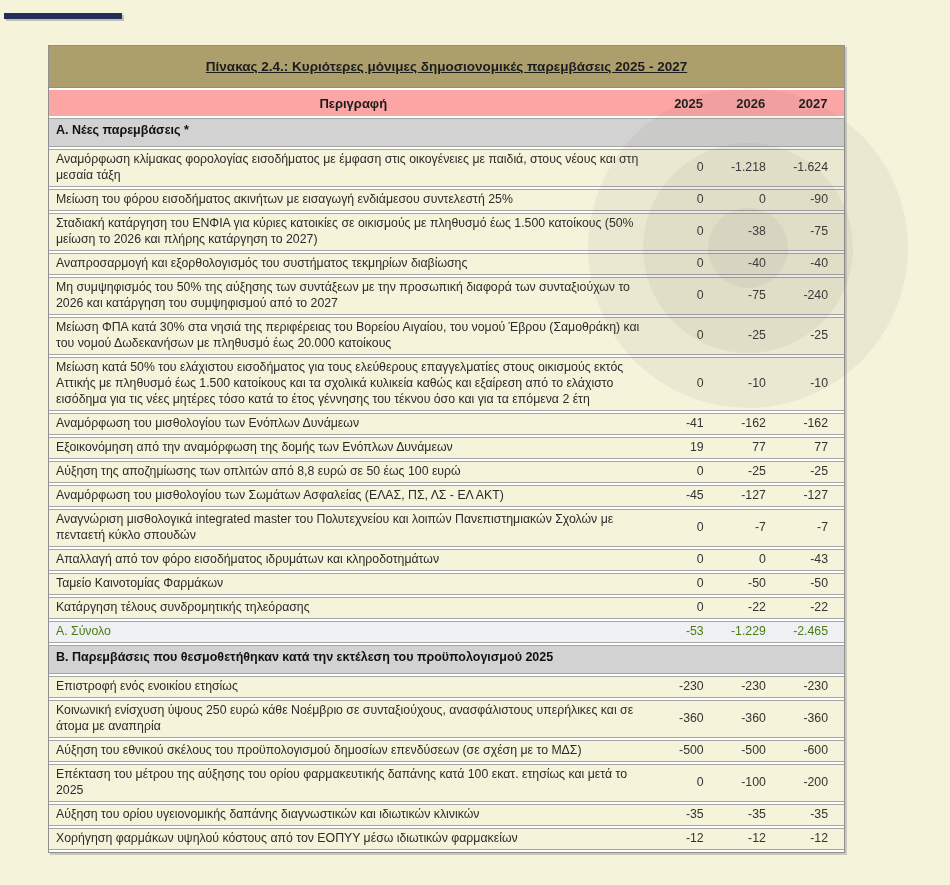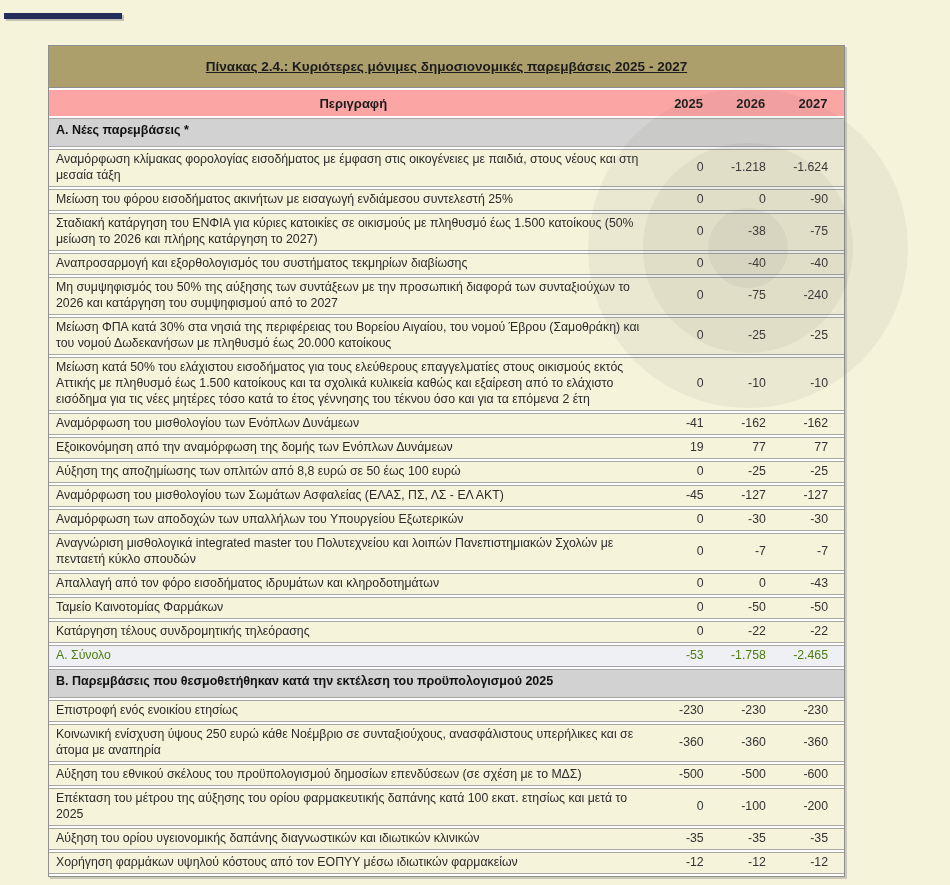--- a/index.html
+++ b/index.html
@@ -177,26 +177,20 @@
           <td class="num">-25</td>
           <td class="num">-25</td>
         </tr>
         <tr>
           <td class="desc">Αναμόρφωση του μισθολογίου των Σωμάτων Ασφαλείας (ΕΛΑΣ, ΠΣ, ΛΣ - ΕΛ ΑΚΤ)</td>
           <td class="num">-45</td>
           <td class="num">-127</td>
           <td class="num">-127</td>
         </tr>
         <tr>
-          <td class="desc">Αναμόρφωση των αποδοχών των υπαλλήλων του Υπουργείου Εξωτερικών</td>
-          <td class="num">0</td>
-          <td class="num">-30</td>
-          <td class="num">-30</td>
-        </tr>
-        <tr>
           <td class="desc">Αναγνώριση μισθολογικά integrated master του Πολυτεχνείου και λοιπών Πανεπιστημιακών Σχολών με πενταετή κύκλο σπουδών</td>
           <td class="num">0</td>
           <td class="num">-7</td>
           <td class="num">-7</td>
         </tr>
         <tr>
           <td class="desc">Απαλλαγή από τον φόρο εισοδήματος ιδρυμάτων και κληροδοτημάτων</td>
           <td class="num">0</td>
           <td class="num">0</td>
           <td class="num">-43</td>
@@ -209,21 +203,21 @@
         </tr>
         <tr>
           <td class="desc">Κατάργηση τέλους συνδρομητικής τηλεόρασης</td>
           <td class="num">0</td>
           <td class="num">-22</td>
           <td class="num">-22</td>
         </tr>
         <tr class="total-row">
           <td class="desc">Α. Σύνολο</td>
           <td class="num">-53</td>
-          <td class="num">-1.758</td>
+          <td class="num">-1.229</td>
           <td class="num">-2.465</td>
         </tr>
         <tr class="section-row">
           <td colspan="4">Β.  Παρεμβάσεις που θεσμοθετήθηκαν κατά την εκτέλεση του προϋπολογισμού 2025</td>
         </tr>
         <tr>
           <td class="desc">Επιστροφή ενός ενοικίου ετησίως</td>
           <td class="num">-230</td>
           <td class="num">-230</td>
           <td class="num">-230</td>

